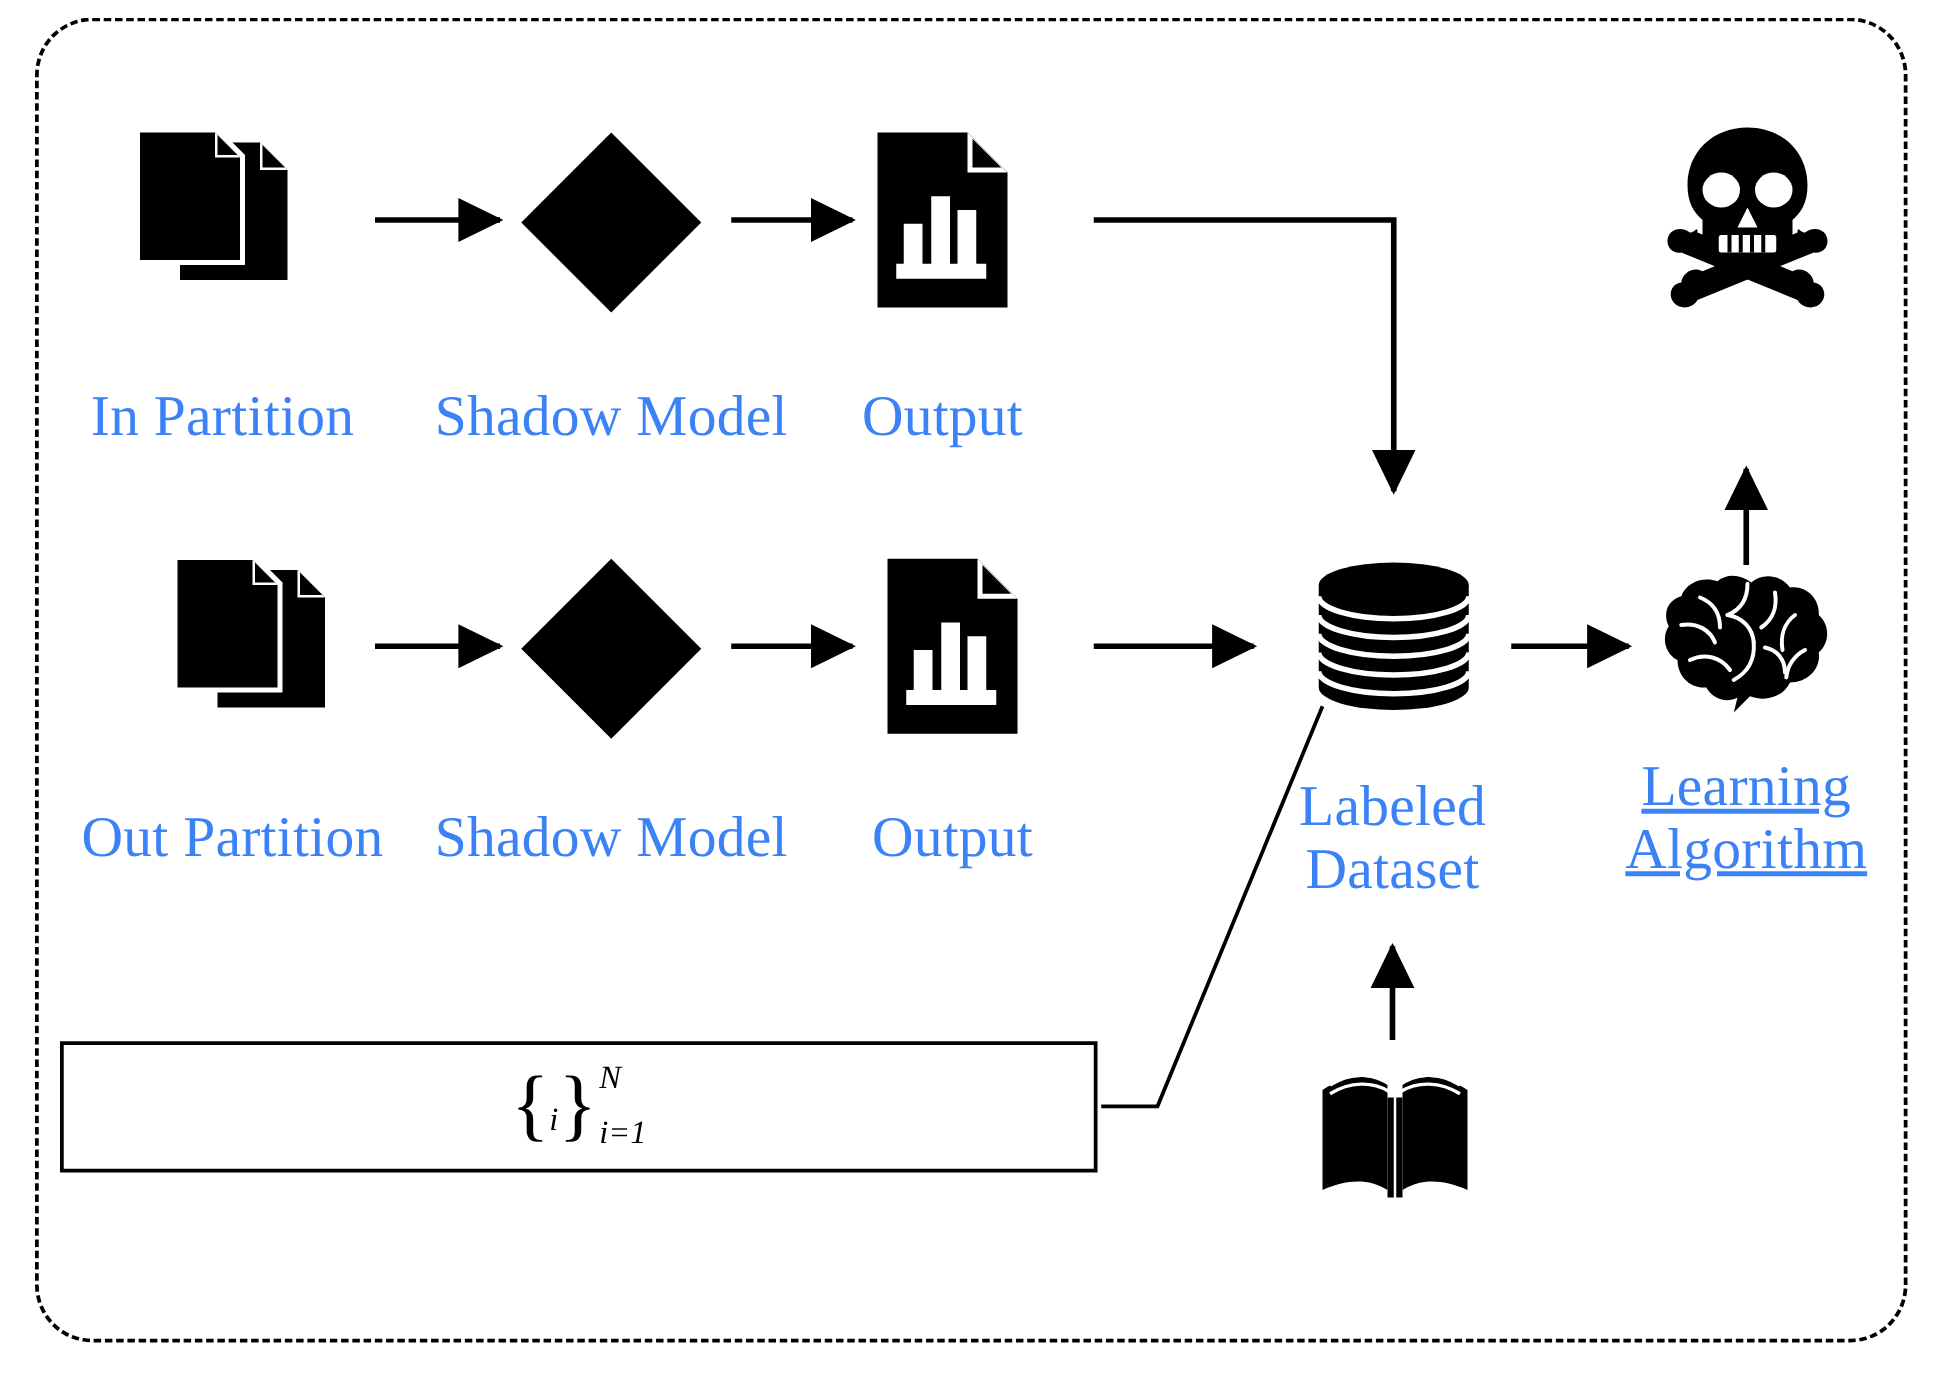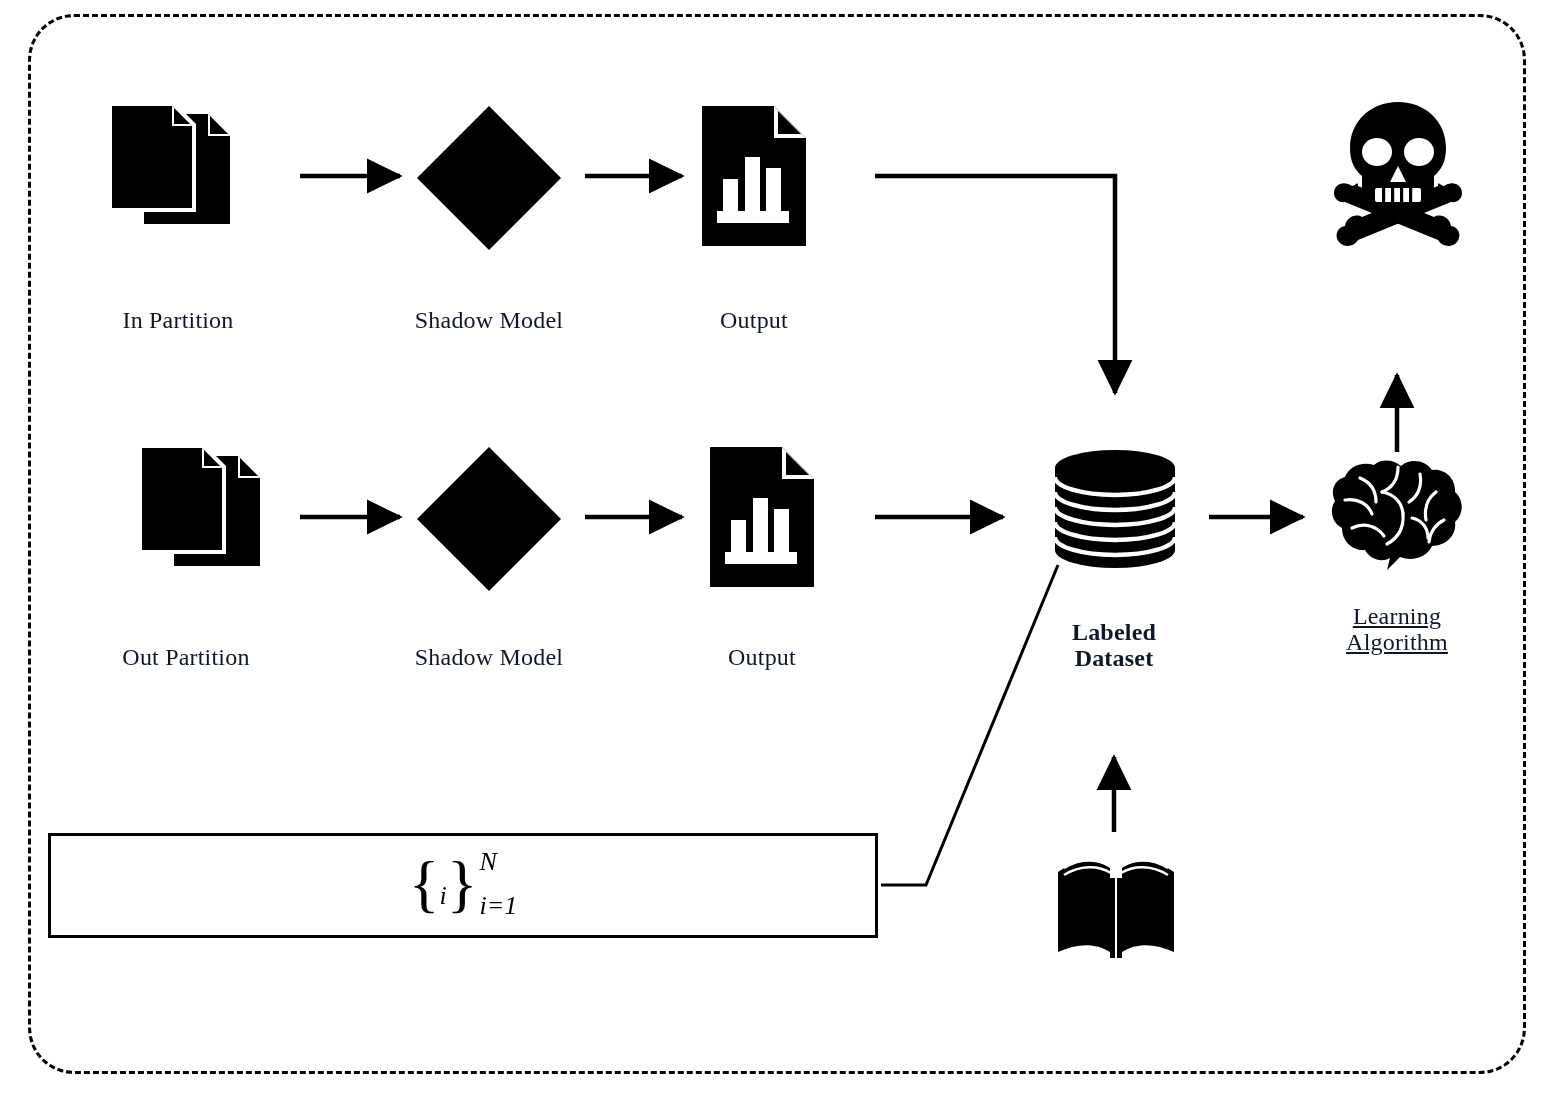--- a/index.html
+++ b/index.html
@@ -28,23 +28,23 @@
     border: 3.5px dashed #000000;
     border-radius: 46px;
     box-sizing: border-box;
   }
   .node {
     position: absolute;
   }
   .label {
     position: absolute;
     text-align: center;
-    font-size: 24px;
+    font-size: 46px;
     line-height: 1.08;
-    color: #0f172a;
+    color: #3b82f6;
     white-space: pre-line;
     letter-spacing: 0.2px;
   }
   .svg-layer {
     position: absolute;
     left: 0;
     top: 0;
     width: 1567px;
     height: 1111px;
     pointer-events: none;
@@ -210,21 +210,21 @@
       <g fill="none" stroke="#ffffff" stroke-width="4.4">
         <path d="M13 29 A60 18 0 0 0 133 29"></path>
         <path d="M13 44 A60 18 0 0 0 133 44"></path>
         <path d="M13 59 A60 18 0 0 0 133 59"></path>
         <path d="M13 74 A60 18 0 0 0 133 74"></path>
         <path d="M13 89 A60 18 0 0 0 133 89"></path>
       </g>
       <ellipse cx="73" cy="20" rx="52" ry="13" fill="#000" stroke="#fff" stroke-width="0"></ellipse>
     </svg>
   </div>
-  <div class="label" style="left:964px; top:620px; width:300px;font-weight:bold;">Labeled
+  <div class="label" style="left:964px; top:620px; width:300px;">Labeled
 Dataset</div>
 
   <div class="node" style="left:1330px; top:458px;">
     <svg width="134" height="122" viewBox="0 0 134 122">
       <path fill="#000" d="M44 7 C32 3 19 8 15 19 C4 22 0 33 5 43 C-1 52 2 65 12 70
         C12 83 22 93 35 92 C40 101 51 105 60 100 L57 112 L70 99
         C83 104 97 99 102 88 C116 88 127 77 125 64 C134 56 134 42 125 34
         C126 21 115 10 102 12 C95 2 80 0 71 8 C62 1 51 1 44 7 Z"></path>
       <g fill="none" stroke="#ffffff" stroke-width="3.2" stroke-linecap="round">
         <path d="M68 9 C68 22 62 30 52 34"></path>

